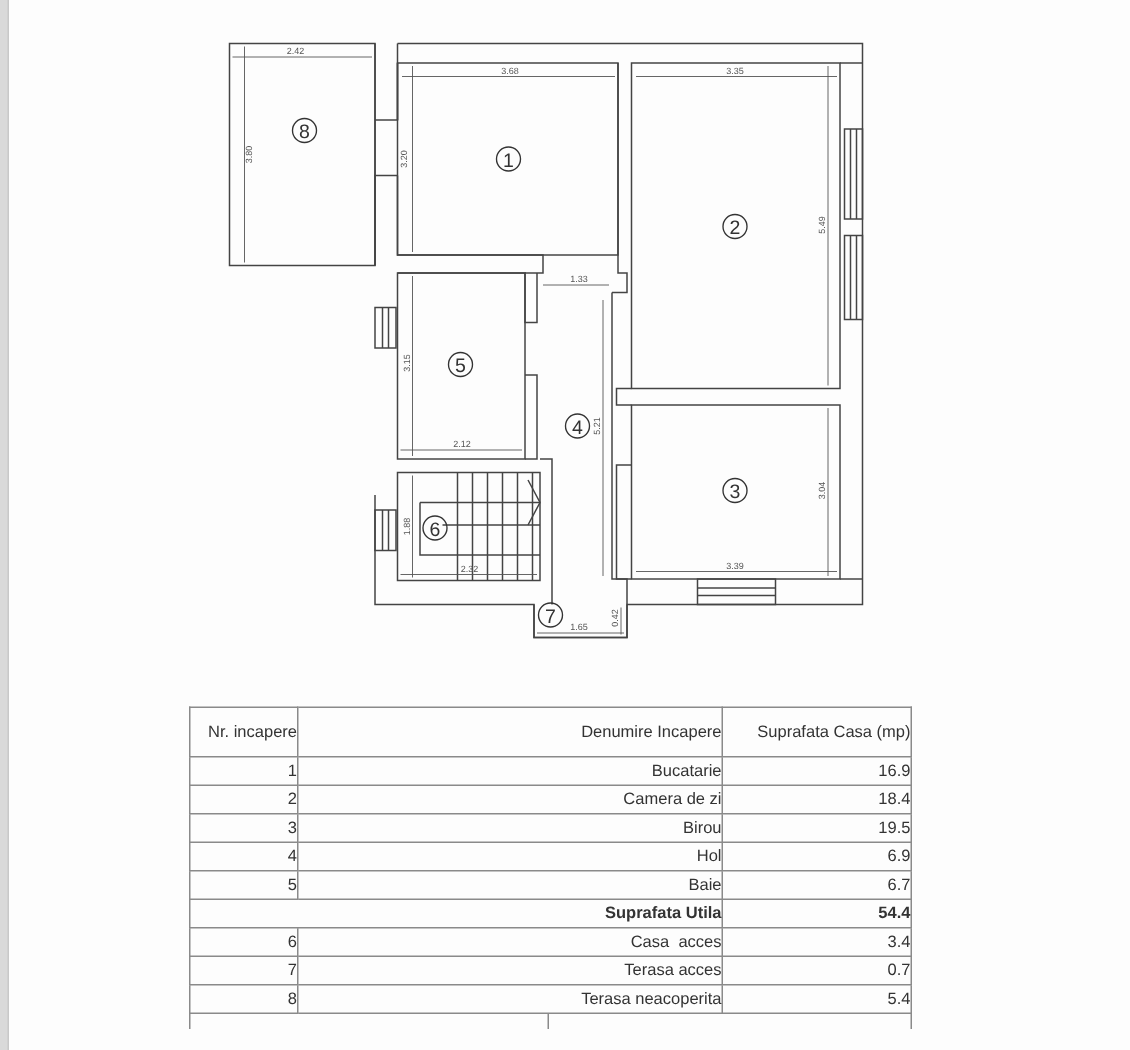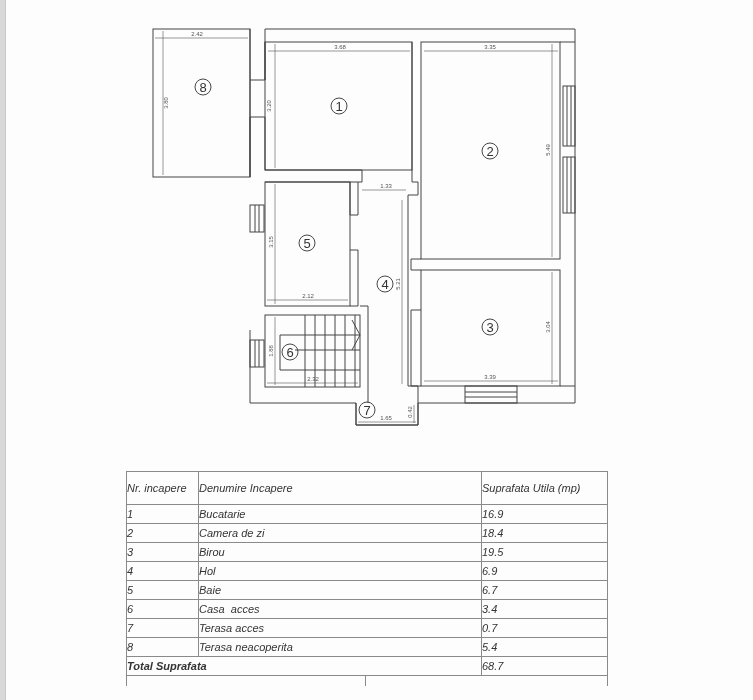--- a/index.html
+++ b/index.html
@@ -10,21 +10,21 @@
     color: #222;
   }
   .left-edge { position: absolute; left: 0; top: 0; width: 5px; height: 700px; background: #d9d9d9; border-right: 1px solid #c8c8c8; }
   .plan { position: absolute; left: 0; top: 0; width: 753px; height: 460px; }
   .plan svg { position: absolute; left: 0; top: 0; }
   .dim { font-family: "Liberation Sans", sans-serif; font-size: 6px; fill: #555; }
   .room-num { font-family: "Liberation Sans", sans-serif; font-size: 13px; fill: #333; }
 
   .table-wrap { position: absolute; left: 126px; top: 471px; width: 481px; }
   table { border-collapse: collapse; width: 481px; table-layout: fixed; font-size: 11px; color: #333; }
-  td, th { border: 1px solid #8a8a8a; text-align: left; padding: 0; height: 18px; font-weight: normal; font-style: italic; }
+  td, th { border: 1px solid #8a8a8a; text-align: right; padding: 0; height: 18px; font-weight: normal; }
   th { height: 32px; font-size: 11px; }
   td.bold, td.bold-val { font-weight: bold; }
   .col1 { width: 72px; }
   .col2 { width: 283px; }
   .col3 { width: 126px; }
   .bottom-row td { height: 10px; border-bottom: none; }
 </style>
 </head>
 <body>
 
@@ -156,21 +156,21 @@
   <table>
     <colgroup>
       <col class="col1">
         <col class="col2">
         <col class="col3">
     </colgroup>
     <tbody>
         <tr>
       <th>Nr. incapere</th>
       <th>Denumire Incapere</th>
-      <th>Suprafata Utila (mp)</th>
+      <th>Suprafata Casa (mp)</th>
     </tr>
     <tr>
       <td>1</td>
       <td>Bucatarie</td>
       <td>16.9</td>
     </tr>
     <tr>
       <td>2</td>
       <td>Camera de zi</td>
       <td>18.4</td>
@@ -184,37 +184,37 @@
       <td>4</td>
       <td>Hol</td>
       <td>6.9</td>
     </tr>
     <tr>
       <td>5</td>
       <td>Baie</td>
       <td>6.7</td>
     </tr>
     <tr>
+      <td colspan="2" class="bold">Suprafata Utila</td>
+      <td class="bold-val">54.4</td>
+    </tr>
+    <tr>
       <td>6</td>
       <td style="white-space:pre;">Casa  acces</td>
       <td>3.4</td>
     </tr>
     <tr>
       <td>7</td>
       <td>Terasa acces</td>
       <td>0.7</td>
     </tr>
     <tr>
       <td>8</td>
       <td>Terasa neacoperita</td>
       <td>5.4</td>
-    </tr>
-    <tr>
-      <td colspan="2" class="bold">Total Suprafata</td>
-      <td>68.7</td>
     </tr>
   </tbody>
     </table>
   <table style="margin-top:0;">
     <colgroup>
         <col style="width:239px">
         <col style="width:242px">
       </colgroup>
     <tbody>
         <tr class="bottom-row">

